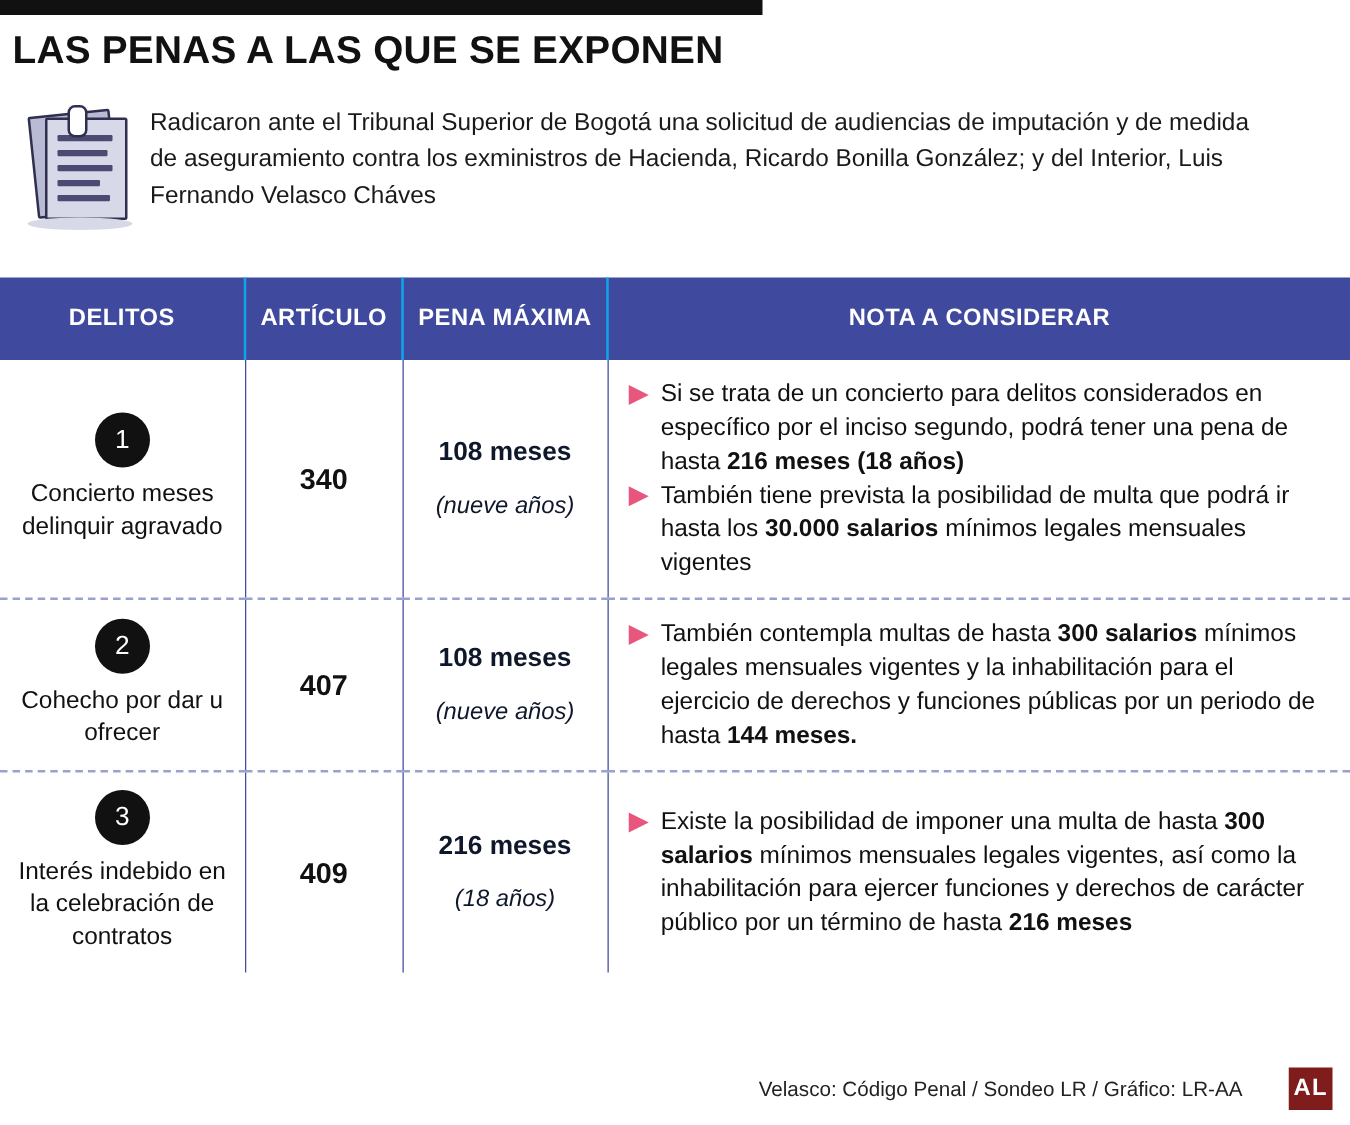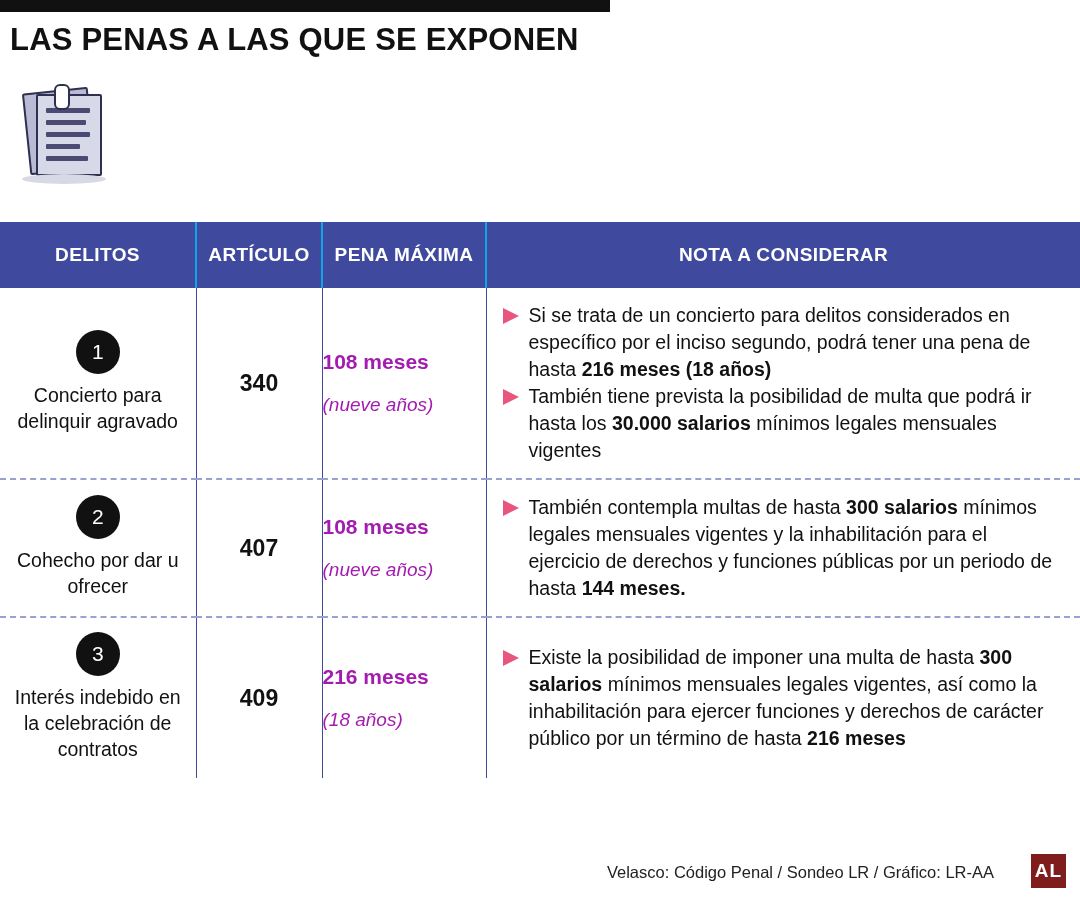--- a/index.html
+++ b/index.html
@@ -148,22 +148,22 @@
     line-height: 26px;
     color: #111111;
   }
   .articulo-cell {
     text-align: center;
     font-size: 23px;
     font-weight: bold;
     color: #111111;
   }
   .pena-cell {
-    text-align: left;
-    color: #a21caf;
+    text-align: center;
+    color: #0f172a;
   }
   .pena-main {
     font-size: 21px;
     font-weight: bold;
   }
   .pena-sub {
     font-size: 19px;
     margin-top: 20px;
     font-style: italic;
   }
@@ -221,20 +221,21 @@
     <div class="sheet front">
       <div class="line" style="top:12px; width:44px;"></div>
       <div class="line" style="top:24px; width:40px;"></div>
       <div class="line" style="top:36px; width:44px;"></div>
       <div class="line" style="top:48px; width:34px;"></div>
       <div class="line" style="top:60px; width:42px;"></div>
     </div>
     <div class="clip"></div>
     <div class="shadow"></div>
   </div>
+  <div class="intro-text">Radicaron ante el Tribunal Superior de Bogotá una solicitud de audiencias de imputación y de medida de aseguramiento contra los exministros de Hacienda, Ricardo Bonilla González; y del Interior, Luis Fernando Velasco Cháves</div>
 </div>
 
 <table class="penas">
   <colgroup>
     <col style="width:196px">
     <col style="width:126px">
     <col style="width:164px">
     <col style="width:594px">
   </colgroup>
   <thead>
@@ -242,21 +243,21 @@
       <th>DELITOS</th>
       <th>ARTÍCULO</th>
       <th>PENA MÁXIMA</th>
       <th>NOTA A CONSIDERAR</th>
     </tr>
   </thead>
   <tbody>
       <tr class="datarow">
         <td class="delito-cell">
           <div class="num-badge">1</div>
-          <div class="delito-name">Concierto para delinquir agravado</div>
+          <div class="delito-name">Concierto meses delinquir agravado</div>
         </td>
         <td class="articulo-cell">340</td>
         <td class="pena-cell">
           <div class="pena-main">108 meses</div>
           <div class="pena-sub">(nueve años)</div>
         </td>
         <td class="nota-cell">
           <div class="nota-item">
             <span class="arrow">
               <svg width="20" height="18" viewBox="0 0 20 18" aria-hidden="true">

